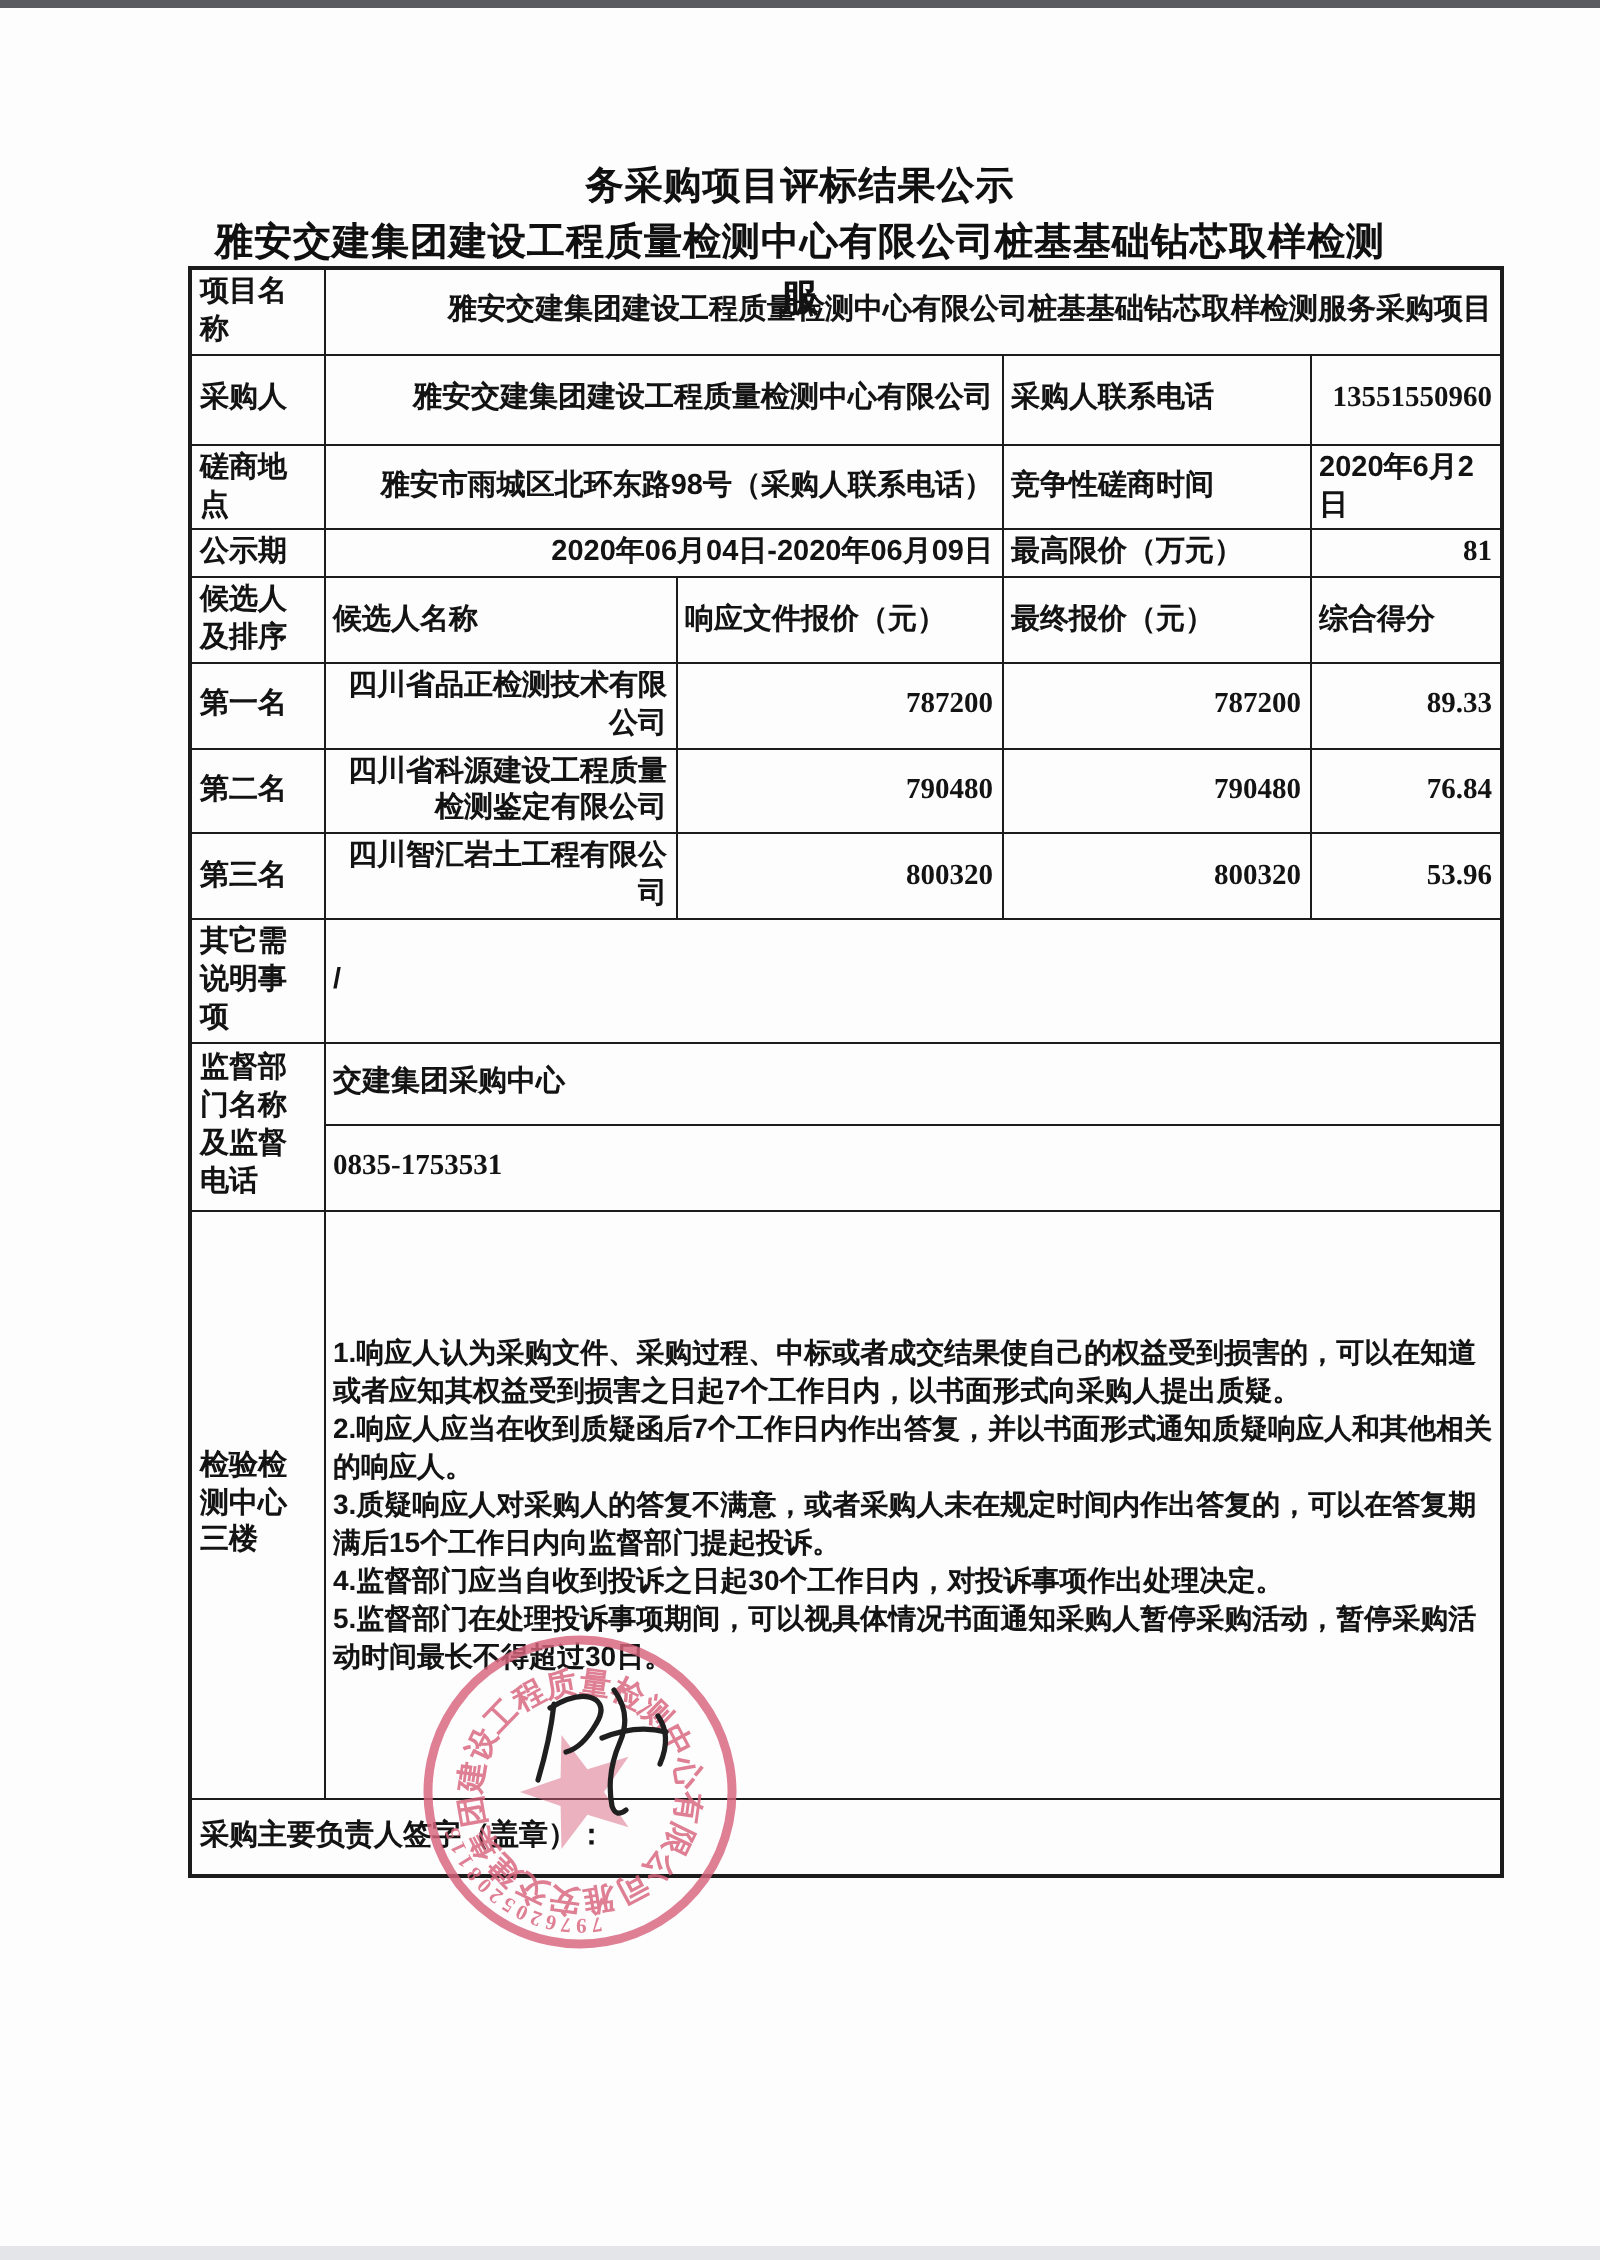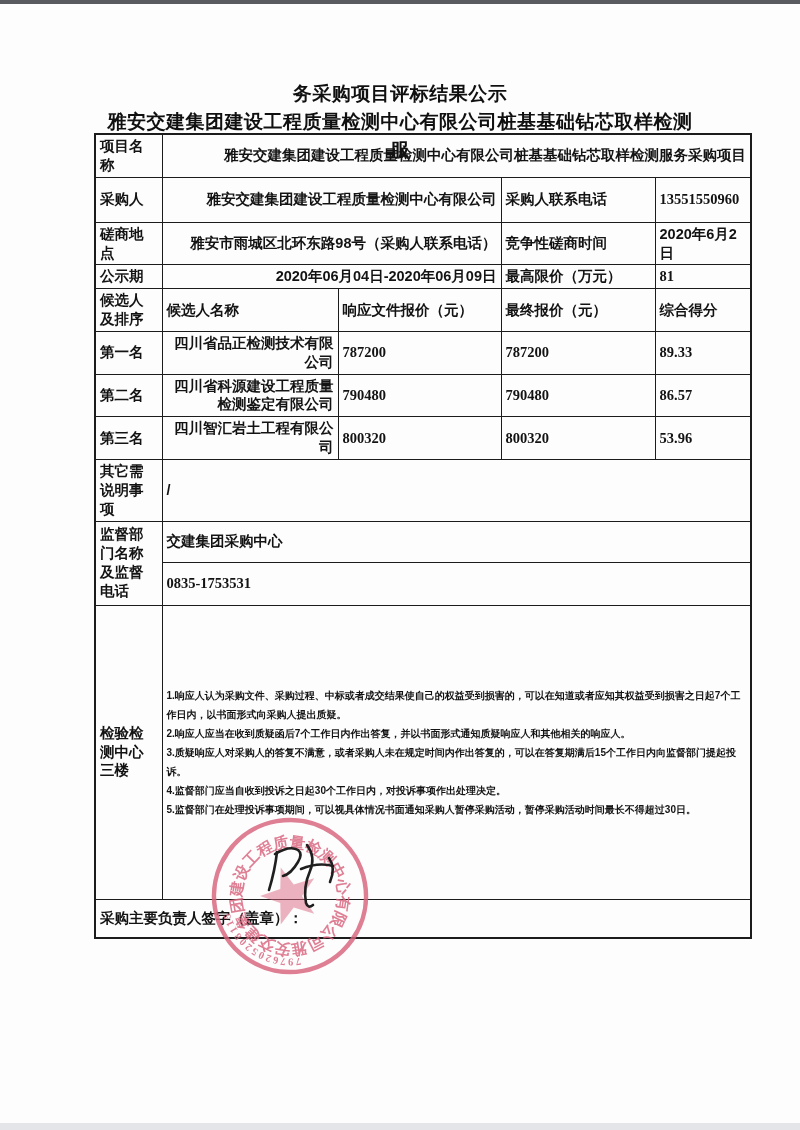--- a/index.html
+++ b/index.html
@@ -23,25 +23,25 @@
     border:2.5px solid #1c1c1c;
   }
   table.main td {
     border:1.5px solid #1c1c1c; vertical-align:middle;
     font-size:14.5px; font-weight:600; line-height:1.3; color:#131313;
     padding:2px 4px; overflow:hidden;
   }
   td.lbl { padding:2px 3px; font-size:14.5px; }
   td.val-left { padding-left:7px; text-align:right; }
   td.center { text-align:left; }
-  td.num { font-family:"Liberation Serif","DejaVu Serif",serif; font-weight:600; font-size:15px; text-align:left; }
+  td.num { font-family:"Liberation Serif","DejaVu Serif",serif; font-weight:600; font-size:15px; text-align:right; }
   td.indent { padding-left:112px; }
   td.obj-cell { padding:8px 10px; }
   .obj-inner { display:flex; flex-direction:column; justify-content:center; height:100%; }
-  .obj-inner div { font-size:10px; line-height:19px; font-weight:600; }
+  .obj-inner div { font-size:14px; line-height:19px; font-weight:600; }
   td.sig-cell { padding-left:7px; font-size:15px; }
 
   svg.stamp { position:absolute; left:205px; top:811px; opacity:0.82; }
   .ring-char { font-size:15.5px; font-weight:bold; text-anchor:middle; dominant-baseline:central;
                font-family:"Liberation Sans","DejaVu Sans",sans-serif; }
   .serial-digit { font-size:10.5px; font-weight:bold; text-anchor:middle; dominant-baseline:central;
                font-family:"Liberation Serif","DejaVu Serif",serif; }
   svg.signature { position:absolute; left:262px; top:838px; }
 </style>
 </head>
@@ -98,21 +98,21 @@
       <td class="val-left">四川省品正检测技术有限公司</td>
       <td class="num">787200</td>
       <td class="num">787200</td>
       <td class="num">89.33</td>
     </tr>
     <tr style="height:39px">
       <td class="lbl">第二名</td>
       <td class="val-left">四川省科源建设工程质量检测鉴定有限公司</td>
       <td class="num">790480</td>
       <td class="num">790480</td>
-      <td class="num">86.57</td>
+      <td class="num">76.84</td>
     </tr>
     <tr style="height:38px">
       <td class="lbl">第三名</td>
       <td class="val-left">四川智汇岩土工程有限公司</td>
       <td class="num">800320</td>
       <td class="num">800320</td>
       <td class="num">53.96</td>
     </tr>
     <tr style="height:38px">
       <td class="lbl">其它需说明事项</td>

